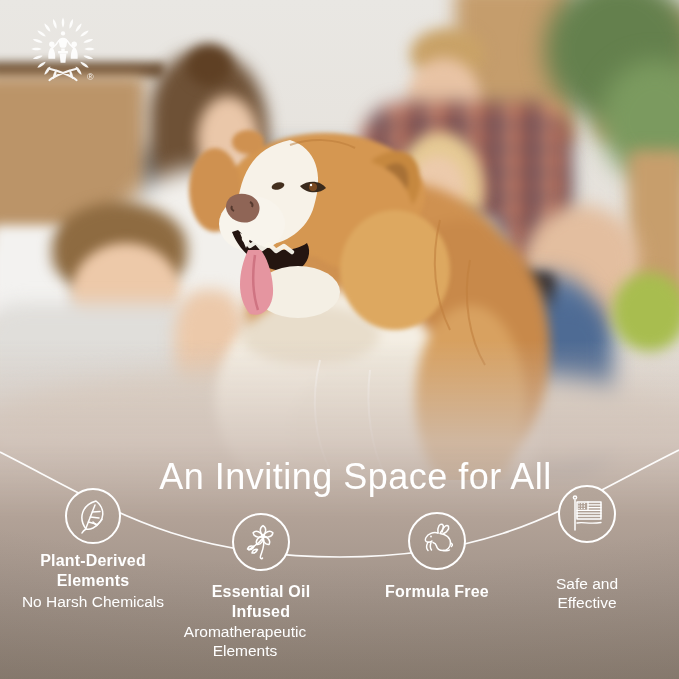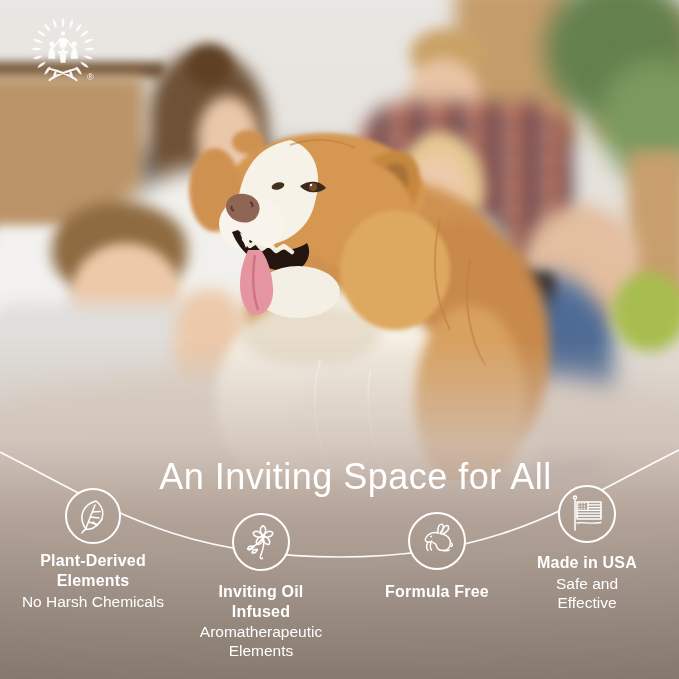--- a/index.html
+++ b/index.html
@@ -59,21 +59,21 @@
   #rmark{position:absolute;left:87px;top:72px;color:#fff;opacity:.85;font-size:9px;}
   
   #headline{position:absolute;left:0;top:440px;width:679px;margin:16px;text-align:center;
     color:#fff;font-size:36px;font-weight:400;letter-spacing:.5px;}
   #art{position:absolute;left:0;top:0;pointer-events:none;}
   .f-title{position:absolute;margin:0;color:#fff;font-size:16px;line-height:20px;font-weight:700;
     letter-spacing:.2px;text-align:center;white-space:pre-line;}
   .f-sub{position:absolute;margin:0;color:#fff;font-size:15.5px;line-height:19px;
     font-weight:400;text-align:center;white-space:pre-line;}
   #f1t{left:8px;top:551px;width:170px;}   #f1s{left:3px;top:592px;width:180px;}
-  #f2t{left:176px;top:582px;width:170px;} #f2s{left:176px;top:622px;width:170px;}
+  #f2t{left:176px;top:582px;width:170px;} #f2s{left:160px;top:622px;width:170px;}
   #f3t{left:352px;top:582px;width:170px;} #f3s{left:352px;top:606px;width:170px;}
   #f4t{left:502px;top:553px;width:170px;} #f4s{left:502px;top:574px;width:170px;}
 </style>
 </head>
 <body>
 
 <div class="stage">
 
   <div class="ph">
     <i id="couch"></i>
@@ -258,22 +258,21 @@
           <circle cx="-5.3" cy="-5.6" r=".7"></circle>
           <circle cx="-2.6" cy="-5.6" r=".7"></circle>
       </g>
       <path d="M-10,9 C-4,7.5 2,10.5 14,8.5" stroke-width="1.3"></path>
     </g>
   </svg>
 
   <p id="f1t" class="f-title">Plant-Derived
 Elements</p>
   <p id="f1s" class="f-sub">No Harsh Chemicals</p>
-  <p id="f2t" class="f-title">Inviting Oil
+  <p id="f2t" class="f-title">Essential Oil
 Infused</p>
   <p id="f2s" class="f-sub">Aromatherapeutic
 Elements</p>
   <p id="f3t" class="f-title">Formula Free</p>
-  <p id="f4t" class="f-title">Made in USA</p>
   <p id="f4s" class="f-sub">Safe and
 Effective</p>
 
 </div>
 
 </body></html>

